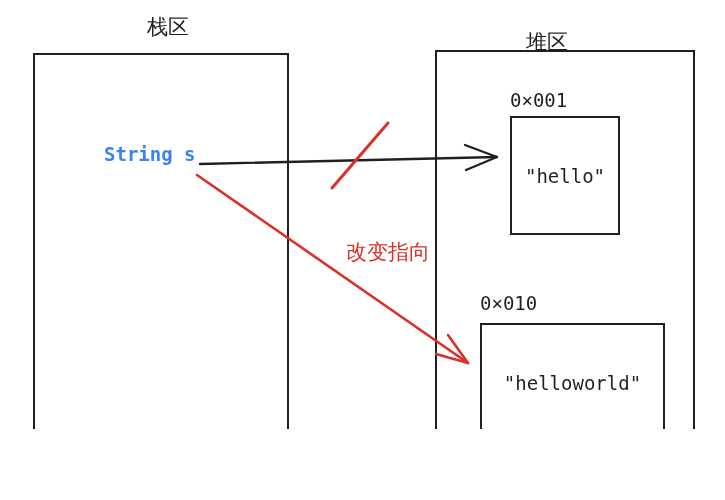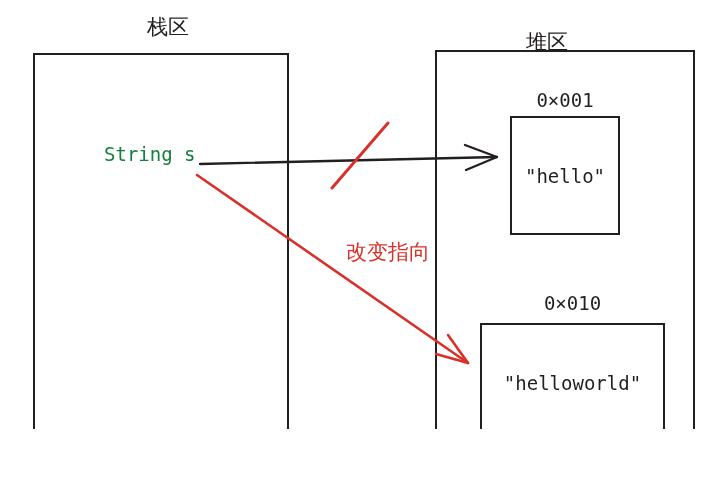--- a/index.html
+++ b/index.html
@@ -38,30 +38,30 @@
     font-size: 21px;
     line-height: 1;
     color: #231f20;
     white-space: nowrap;
   }
   .mono-label {
     position: absolute;
     font-family: "DejaVu Sans Mono", "Liberation Mono", monospace;
     font-size: 19px;
     line-height: 1.2;
-    color: #15803d;
+    color: #3b82f6;
     white-space: nowrap;
+    font-weight: bold;
   }
   .addr-label {
     position: absolute;
     font-family: "DejaVu Sans Mono", "Liberation Mono", monospace;
     font-size: 19px;
     line-height: 1;
     color: #231f20;
-    text-align: center;
   }
   .value-label {
     font-family: "DejaVu Sans Mono", "Liberation Mono", monospace;
     font-size: 19px;
     color: #231f20;
     white-space: nowrap;
   }
   .red-label {
     position: absolute;
     font-family: "DejaVu Sans", "Liberation Sans", sans-serif;

